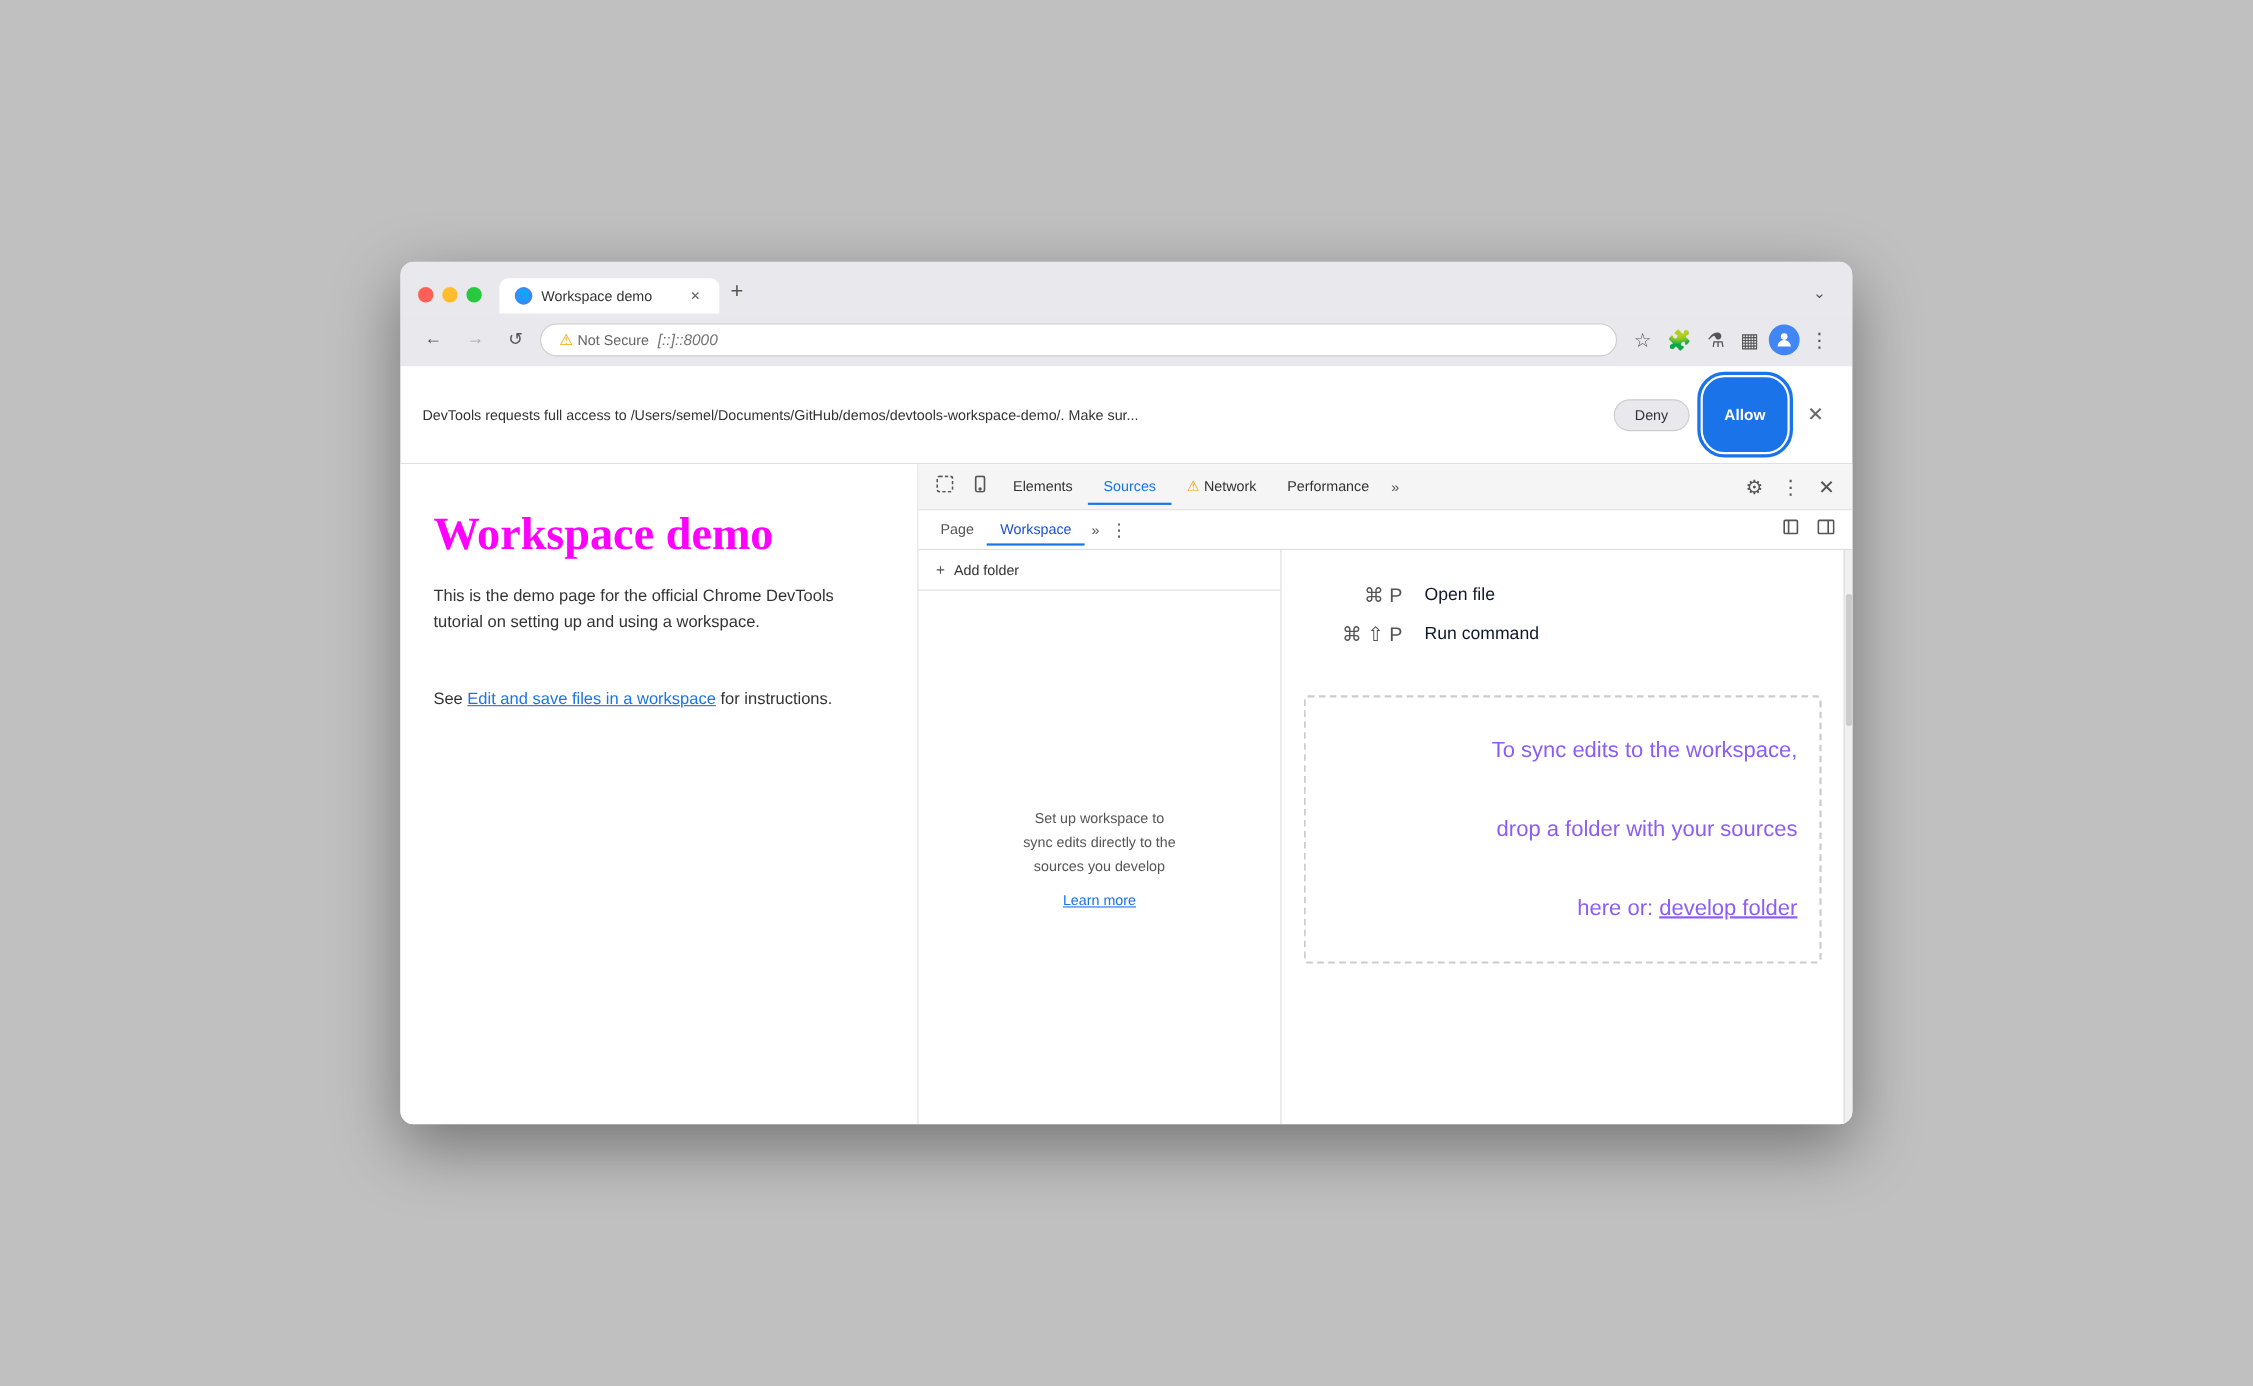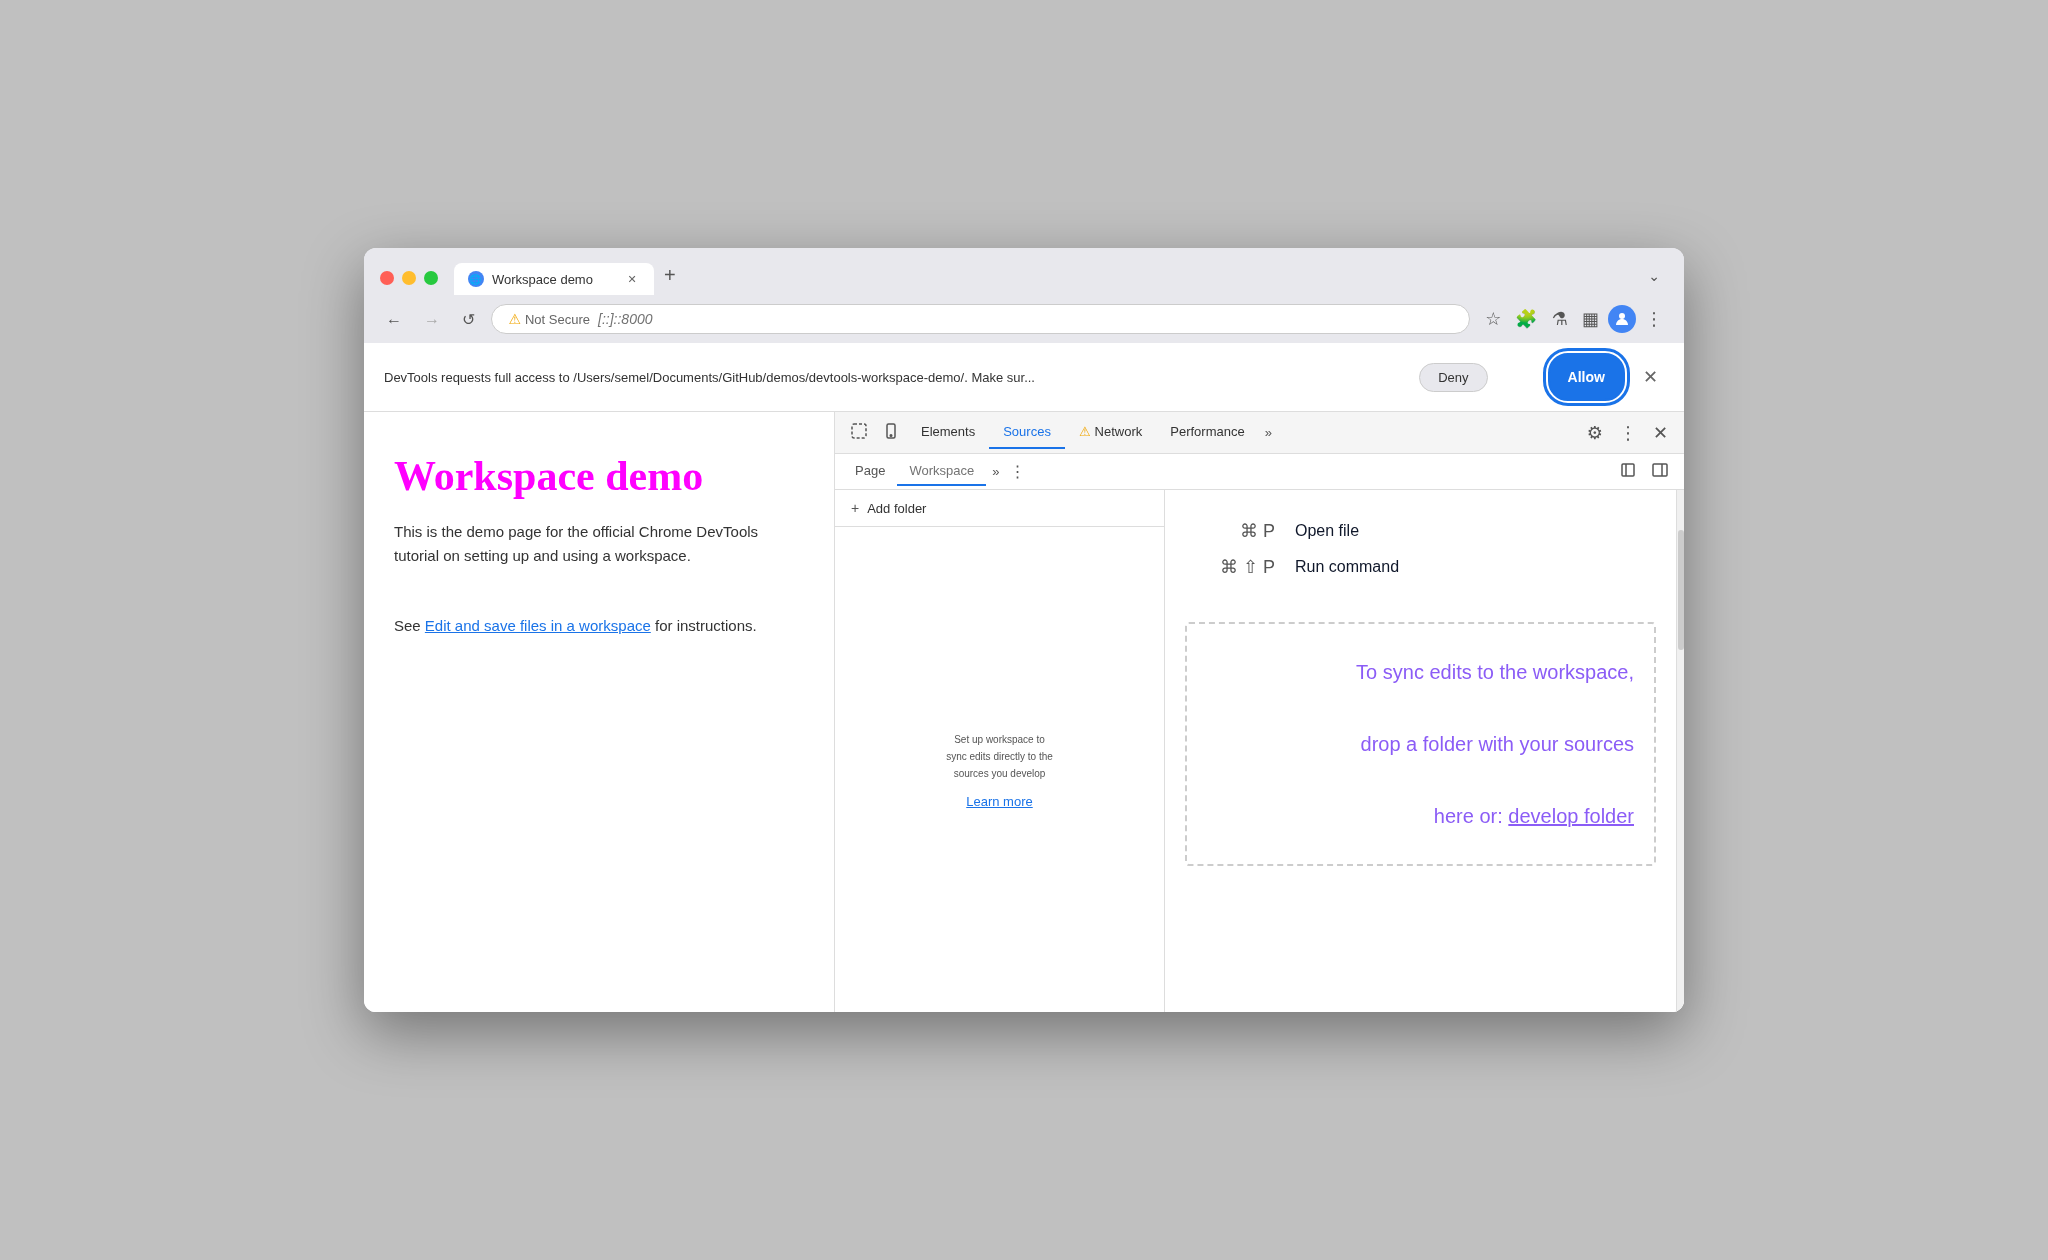--- a/index.html
+++ b/index.html
@@ -220,28 +220,27 @@
       padding: 6px 18px;
       font-size: 13px;
       cursor: pointer;
       color: #333;
     }
 
     .allow-btn {
       background: #1a73e8;
       border: 2px solid #1a73e8;
       border-radius: 20px;
-      padding: 14px 18px;
+      padding: 24px 18px;
       font-size: 14px;
       font-weight: 600;
       cursor: pointer;
       color: white;
       outline: 3px solid #1a73e8;
       outline-offset: 2px;
-      margin-left: 48px;
     }
 
     .notif-close {
       background: none;
       border: none;
       font-size: 18px;
       color: #666;
       cursor: pointer;
       padding: 2px 6px;
     }
@@ -380,21 +379,21 @@
       font-size: 13px;
       color: #555;
       cursor: pointer;
       border-bottom: 2px solid transparent;
       background: none;
       border-top: none;
       border-left: none;
       border-right: none;
     }
     .sources-tab.active {
-      color: #737373;
+      color: #1d4ed8;
       border-bottom: 2px solid #1a73e8;
     }
 
     .sources-more {
       font-size: 13px;
       padding: 4px 6px;
       cursor: pointer;
       color: #555;
     }
 
@@ -439,21 +438,21 @@
       flex: 1;
       display: flex;
       flex-direction: column;
       align-items: center;
       justify-content: center;
       padding: 20px;
       text-align: center;
     }
 
     .workspace-empty-text {
-      font-size: 10px;
+      font-size: 13px;
       color: #555;
       line-height: 1.7;
       margin-bottom: 12px;
     }
 
     .workspace-learn-more {
       color: #1a73e8;
       text-decoration: underline;
       font-size: 13px;
       cursor: pointer;

